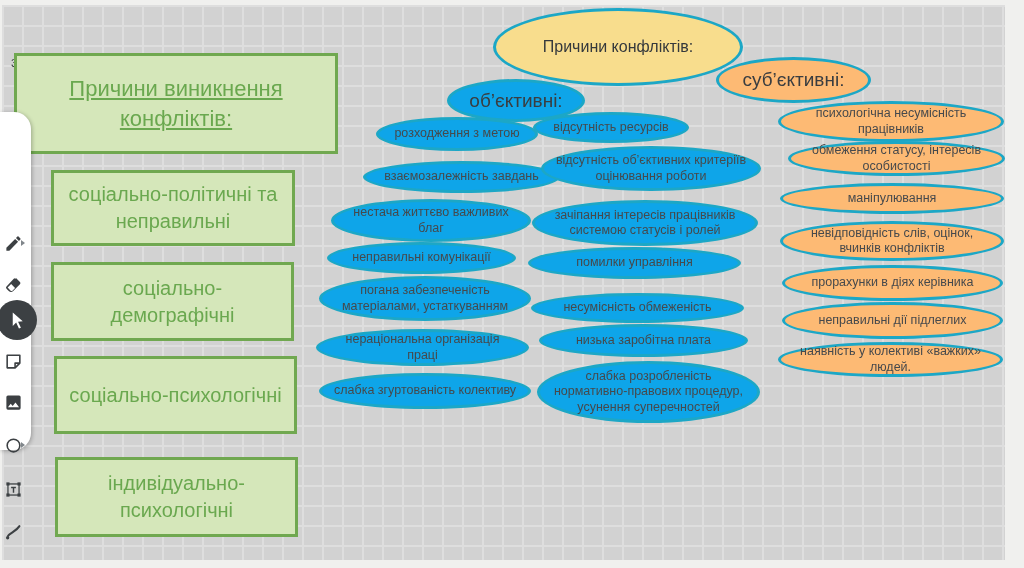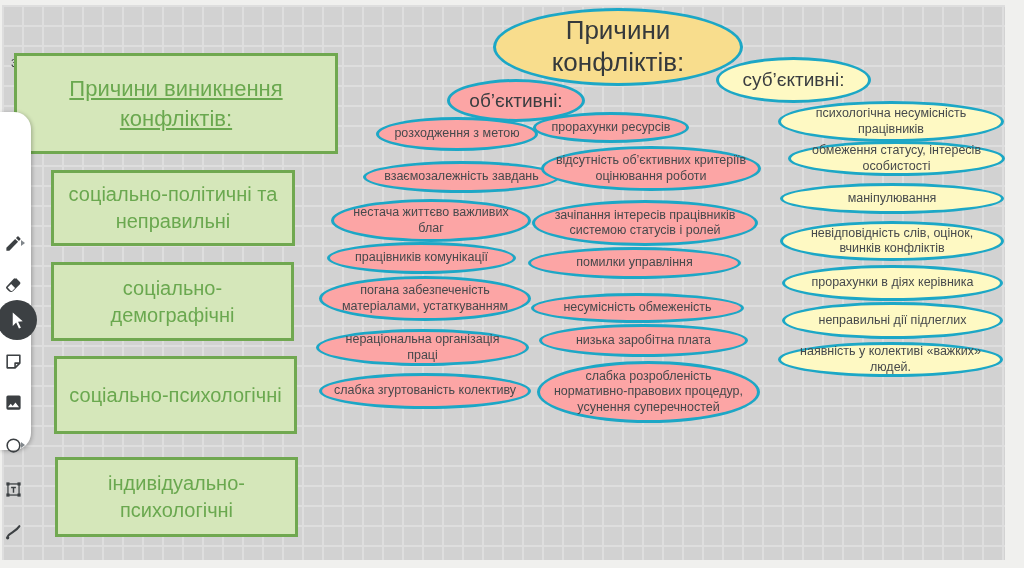--- a/index.html
+++ b/index.html
@@ -28,29 +28,29 @@
     background:#d5e7ba;border:3px solid #70a850;
     color:#6aa84f;
     display:flex;align-items:center;justify-content:center;text-align:center;
     font-size:20px;line-height:1.35;padding:4px 12px;
   }
   .gbox.title{font-size:22px;text-decoration:underline;}
   
   .ell{
     position:absolute;box-sizing:border-box;
     border:3px solid #1ca7c6;border-radius:50%;
-    background:#fca5a5;
+    background:#0ea5e9;
     display:flex;align-items:center;justify-content:center;text-align:center;
     font-size:12.5px;line-height:1.22;color:#46494c;
     padding:1px 10px;
   }
-  .ell.cyan{background:#fef9c3;}
+  .ell.cyan{background:#fdba74;}
   .ell.yellow{background:#f8dd8d;}
   .ell.lab{font-size:19px;color:#3a3d40;padding:0 6px;}
-  .ell.root{font-size:26px;color:#35393c;}
+  .ell.root{font-size:16px;color:#35393c;}
   
   .toolbar{
     position:absolute;left:0;top:112px;width:31px;height:338px;
     background:#ffffff;border-radius:0 17px 17px 0;
     box-shadow:1px 1px 4px rgba(0,0,0,.28);
   }
   .tool{
     position:absolute;left:0;width:26px;height:26px;
     display:flex;align-items:center;justify-content:center;cursor:pointer;
   }
@@ -75,26 +75,26 @@
 
 <div class="gbox title" style="left:14px;top:53px;width:324px;height:101px">Причини виникнення конфліктів:</div>
 <div class="gbox" style="left:51px;top:170px;width:244px;height:76px">соціально-політичні та неправильні</div>
 <div class="gbox" style="left:51px;top:262px;width:243px;height:79px">соціально-демографічні</div>
 <div class="gbox" style="left:54px;top:356px;width:243px;height:78px">соціально-психологічні</div>
 <div class="gbox" style="left:55px;top:457px;width:243px;height:80px">індивідуально-психологічні</div>
 
 <div class="ell" style="left:376px;top:117px;width:162px;height:34px">розходження з метою</div>
 <div class="ell" style="left:363px;top:161px;width:197px;height:32px">взаємозалежність завдань</div>
 <div class="ell" style="left:331px;top:199px;width:200px;height:43px">нестача життєво важливих благ</div>
-<div class="ell" style="left:327px;top:242px;width:189px;height:32px">працівників комунікації</div>
+<div class="ell" style="left:327px;top:242px;width:189px;height:32px">неправильні комунікації</div>
 <div class="ell" style="left:319px;top:276px;width:212px;height:45px">погана забезпеченість матеріалами, устаткуванням</div>
 <div class="ell" style="left:316px;top:329px;width:213px;height:37px">нераціональна організація праці</div>
 <div class="ell" style="left:319px;top:373px;width:212px;height:36px">слабка згуртованість колективу</div>
 
-<div class="ell" style="left:533px;top:112px;width:156px;height:31px">прорахунки ресурсів</div>
+<div class="ell" style="left:533px;top:112px;width:156px;height:31px">відсутність ресурсів</div>
 <div class="ell" style="left:541px;top:146px;width:220px;height:45px">відсутність об’єктивних критеріїв оцінювання роботи</div>
 <div class="ell" style="left:532px;top:200px;width:226px;height:46px">зачіпання інтересів працівників системою статусів і ролей</div>
 <div class="ell" style="left:528px;top:247px;width:213px;height:32px">помилки управління</div>
 <div class="ell" style="left:531px;top:293px;width:213px;height:30px">несумісність обмеженість</div>
 <div class="ell" style="left:539px;top:324px;width:209px;height:33px">низька заробітна плата</div>
 <div class="ell" style="left:537px;top:361px;width:223px;height:62px">слабка розробленість нормативно-правових процедур, усунення суперечностей</div>
 
 <div class="ell cyan" style="left:778px;top:101px;width:226px;height:41px">психологічна несумісність працівників</div>
 <div class="ell cyan" style="left:788px;top:141px;width:217px;height:35px">обмеження статусу, інтересів особистості</div>
 <div class="ell cyan" style="left:780px;top:183px;width:224px;height:31px">маніпулювання</div>

